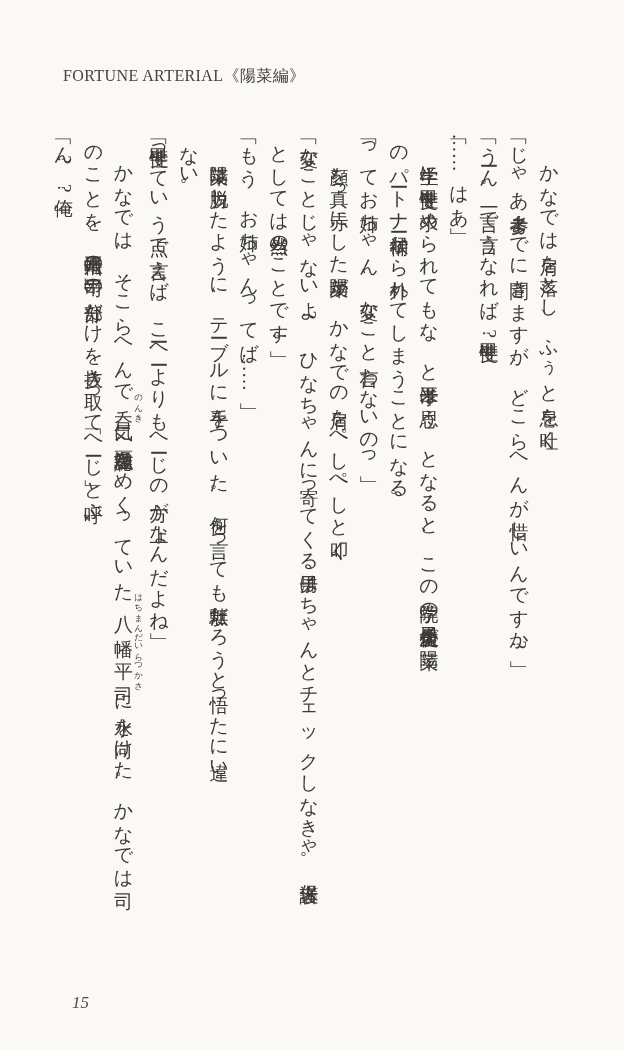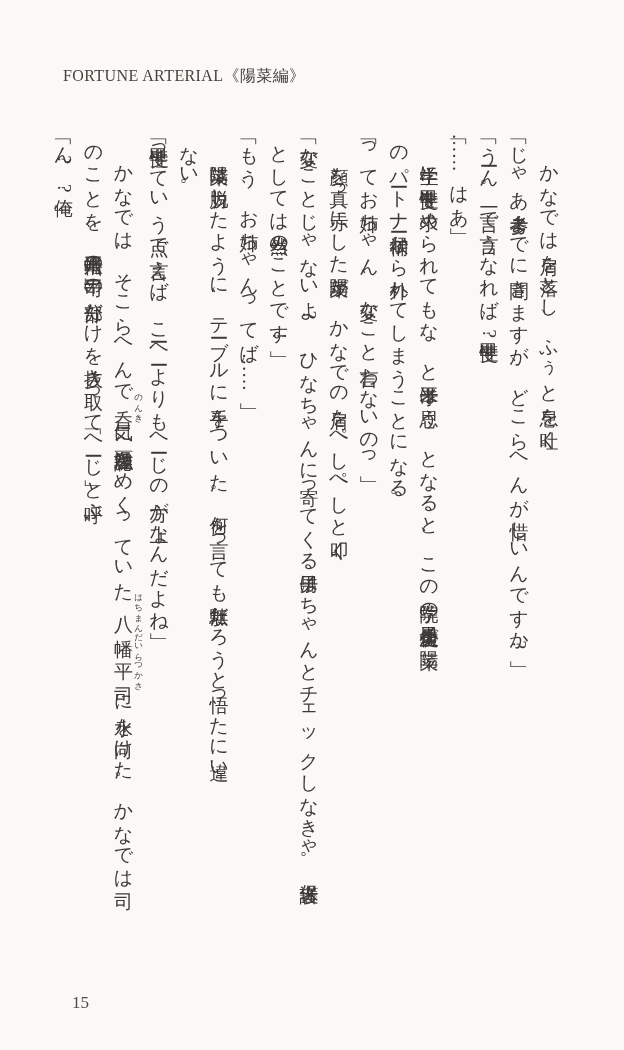--- a/index.html
+++ b/index.html
@@ -50,20 +50,21 @@
   }
   rt {
     font-size: 8.5px;
     letter-spacing: 0;
     color: var(--text-color, #3c3a37);
   }
   .page-number {
     position: absolute;
     left: 72px;
     top: 993px;
+    font-style: italic;
     font-size: 17px;
     color: var(--footer-color, #4e4c49);
   }
 </style>
 </head>
 <body>
 
 <div class="page" style="--bg: #faf9f6; --text-color: #3c3a37; --header-color: #45423e; --footer-color: #4e4c49;">
 
   <div class="running-header">FORTUNE ARTERIAL《陽菜編》</div>

